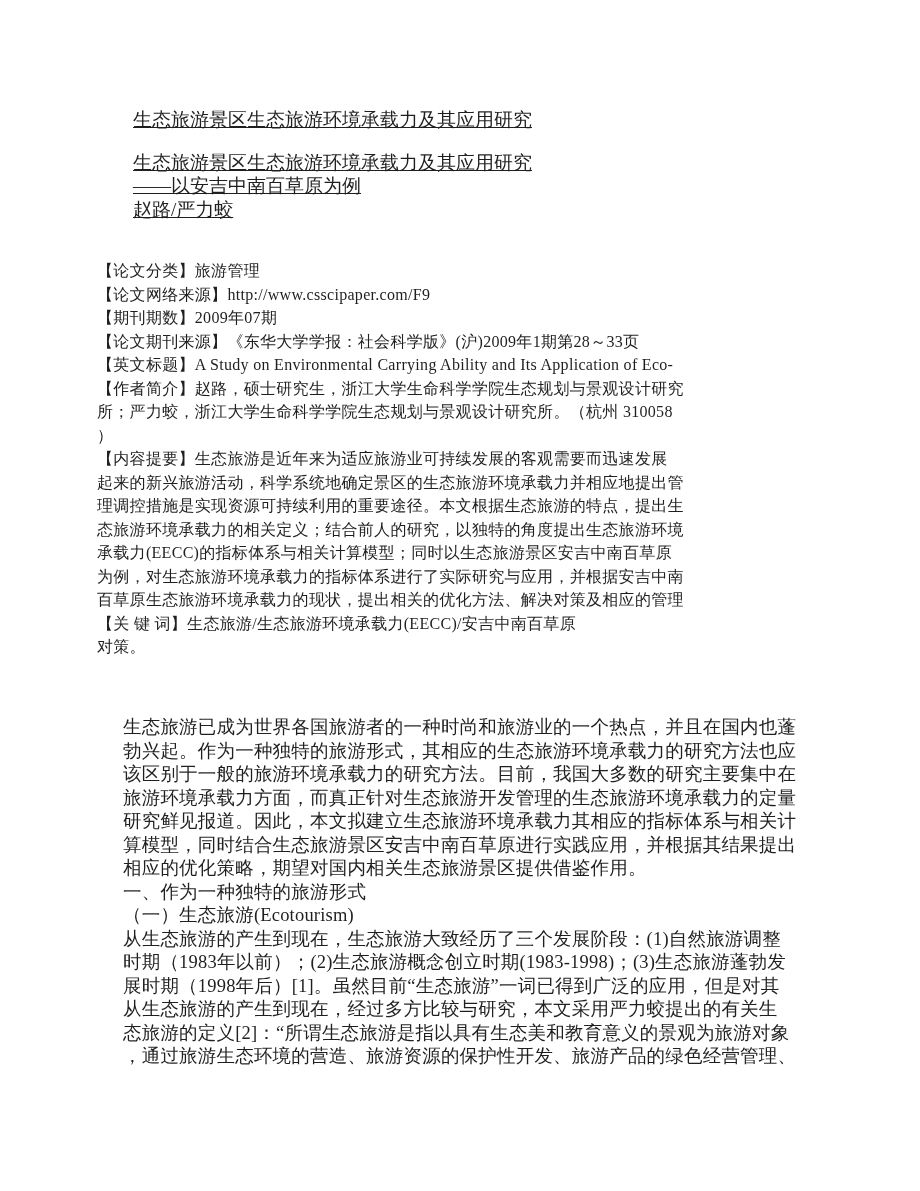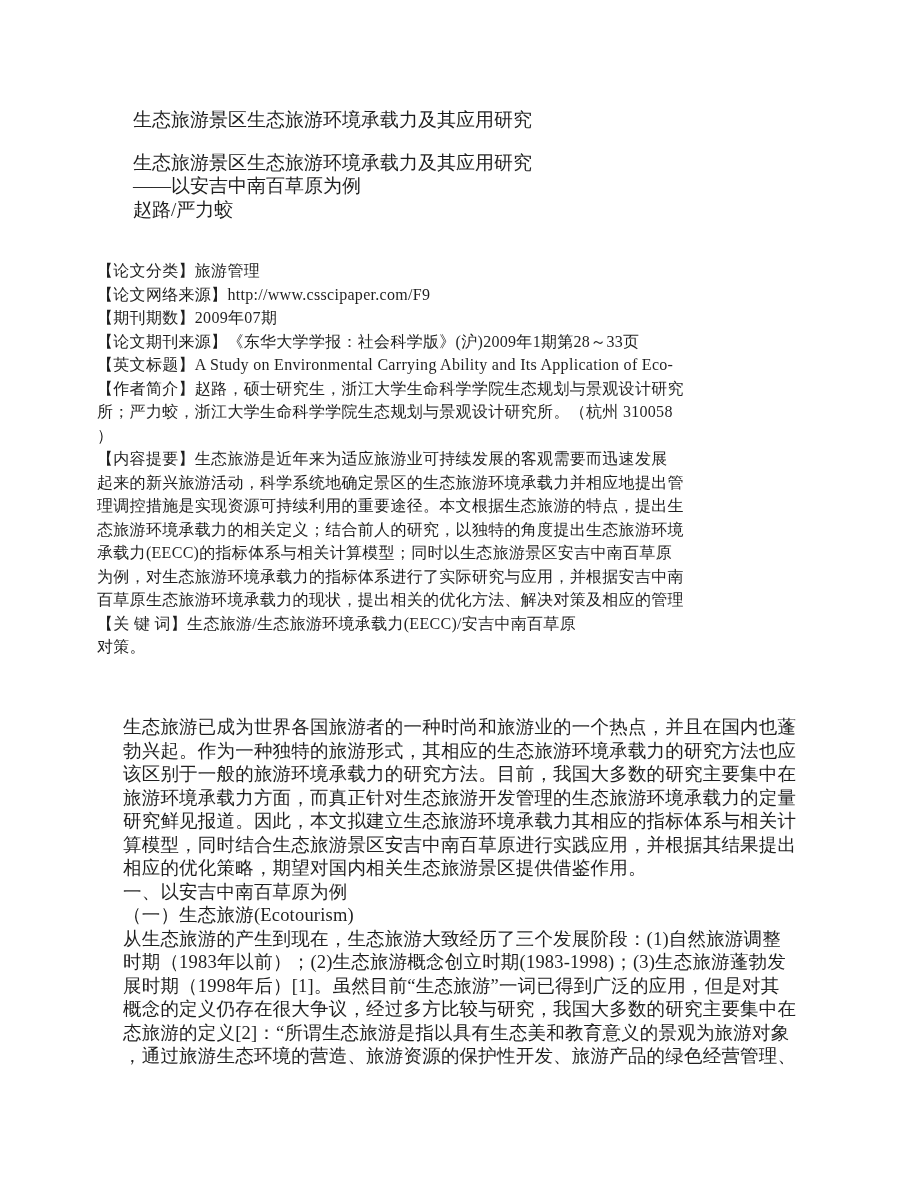--- a/index.html
+++ b/index.html
@@ -7,21 +7,21 @@
     width:920px;height:1191px;
     background:#ffffff;
     color:#1f1f1f;
     font-family:"Liberation Serif","DejaVu Serif",serif;
     overflow:hidden;
     position:relative;
   }
   .doc{position:absolute;top:0;left:0;width:920px;height:1191px;background:#ffffff;}
   .block{position:absolute;white-space:nowrap;}
   .line{height:23.5px;line-height:23.5px;}
-  .block-a{top:108px;left:133px;font-size:19px;}
+  .block-a{top:108px;left:133px;font-size:19px;text-decoration:underline;}
   .block-a .spacer{height:19px;}
   .block-b{top:259px;left:97px;font-size:16px;letter-spacing:0.3px;}
   .block-c{top:716px;left:123px;font-size:18.5px;letter-spacing:0.2px;}
 </style>
 </head>
 <body>
 
 <div class="doc">
 
   <div class="block block-a">
@@ -53,23 +53,23 @@
     </div>
 
   <div class="block block-c">
       <div class="line">生态旅游已成为世界各国旅游者的一种时尚和旅游业的一个热点，并且在国内也蓬</div>
       <div class="line">勃兴起。作为一种独特的旅游形式，其相应的生态旅游环境承载力的研究方法也应</div>
       <div class="line">该区别于一般的旅游环境承载力的研究方法。目前，我国大多数的研究主要集中在</div>
       <div class="line">旅游环境承载力方面，而真正针对生态旅游开发管理的生态旅游环境承载力的定量</div>
       <div class="line">研究鲜见报道。因此，本文拟建立生态旅游环境承载力其相应的指标体系与相关计</div>
       <div class="line">算模型，同时结合生态旅游景区安吉中南百草原进行实践应用，并根据其结果提出</div>
       <div class="line">相应的优化策略，期望对国内相关生态旅游景区提供借鉴作用。</div>
-      <div class="line">一、以安吉中南百草原为例</div>
+      <div class="line">一、作为一种独特的旅游形式</div>
       <div class="line">（一）生态旅游(Ecotourism)</div>
       <div class="line">从生态旅游的产生到现在，生态旅游大致经历了三个发展阶段：(1)自然旅游调整</div>
       <div class="line">时期（1983年以前）；(2)生态旅游概念创立时期(1983-1998)；(3)生态旅游蓬勃发</div>
       <div class="line">展时期（1998年后）[1]。虽然目前“生态旅游”一词已得到广泛的应用，但是对其</div>
-      <div class="line">概念的定义仍存在很大争议，经过多方比较与研究，我国大多数的研究主要集中在</div>
+      <div class="line">从生态旅游的产生到现在，经过多方比较与研究，本文采用严力蛟提出的有关生</div>
       <div class="line">态旅游的定义[2]：“所谓生态旅游是指以具有生态美和教育意义的景观为旅游对象</div>
       <div class="line">，通过旅游生态环境的营造、旅游资源的保护性开发、旅游产品的绿色经营管理、</div>
     </div>
 
 </div>
 
 </body></html>

